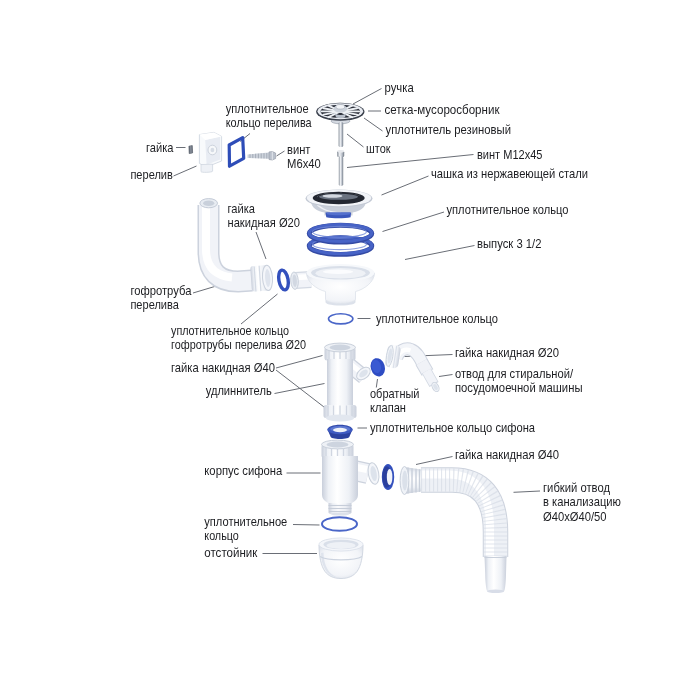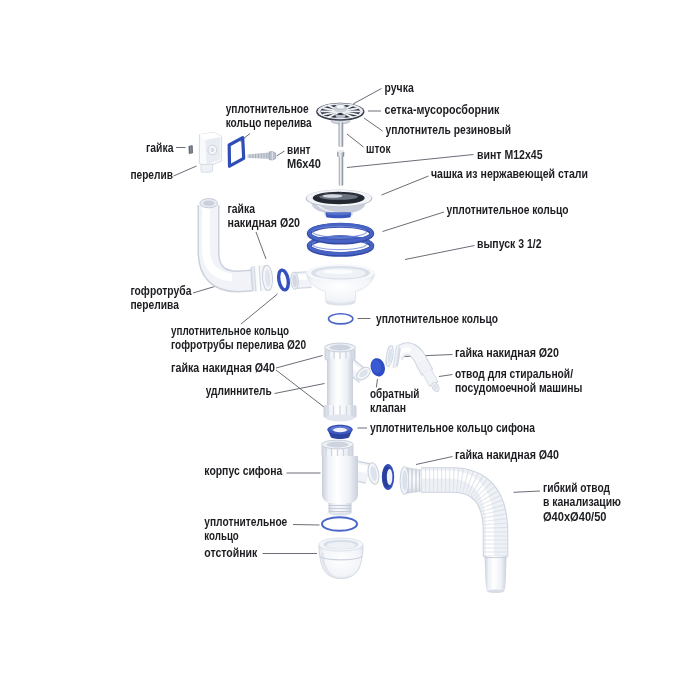--- a/index.html
+++ b/index.html
@@ -1,16 +1,16 @@
 <!DOCTYPE html>
 <html><head>
 <meta charset="utf-8">
 <style>
 html,body{margin:0;padding:0;background:#fff;}
-#stage{position:relative;width:700px;height:700px;background:#fff;overflow:hidden;font-weight:bold;}
+#stage{position:relative;width:700px;height:700px;background:#fff;overflow:hidden;}
 svg{display:block}
 text{font-family:"Liberation Sans",sans-serif;font-size:13.5px;fill:#1c1d21;}
 </style>
 </head>
 <body>
 <div id="stage">
 <svg width="700" height="700" viewBox="0 0 700 700">
 <defs>
 <linearGradient id="pipeV" x1="0" y1="0" x2="1" y2="0">
  <stop offset="0" stop-color="#c9cfdb"></stop>

